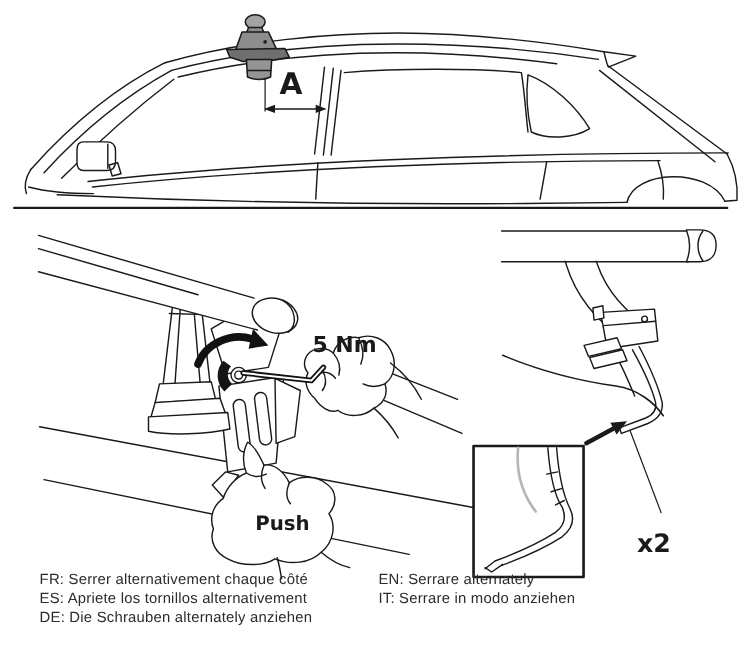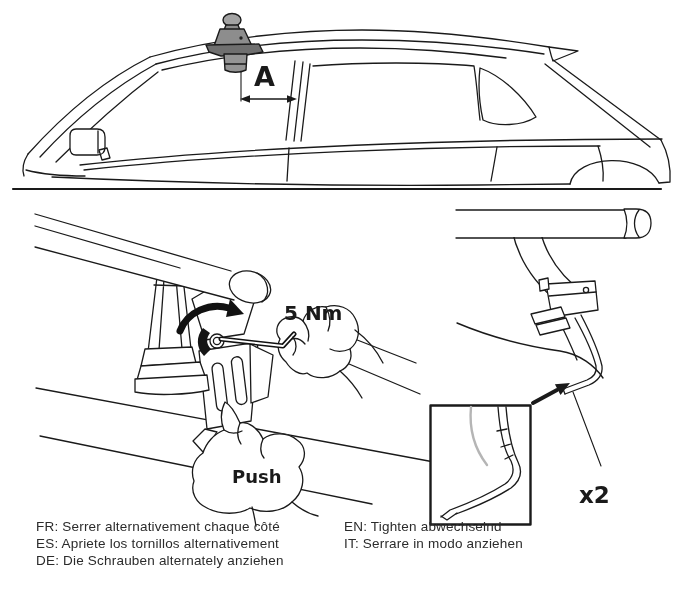--- a/index.html
+++ b/index.html
@@ -205,17 +205,17 @@
 <div class="fig-label lbl-torque">5 Nm</div>
 <div class="fig-label lbl-push">Push</div>
 <div class="fig-label lbl-x2">x2</div>
 
 <div class="instructions instr-left">
   <div>FR: Serrer alternativement chaque côté</div>
   <div>ES: Apriete los tornillos alternativement</div>
   <div>DE: Die Schrauben alternately anziehen</div>
 </div>
 <div class="instructions instr-right">
-  <div>EN: Tighten abwechselnd</div>
+  <div>EN: Serrare alternately</div>
   <div>IT: Serrare in modo anziehen</div>
 </div>
 
 </div>
 
 </body></html>

